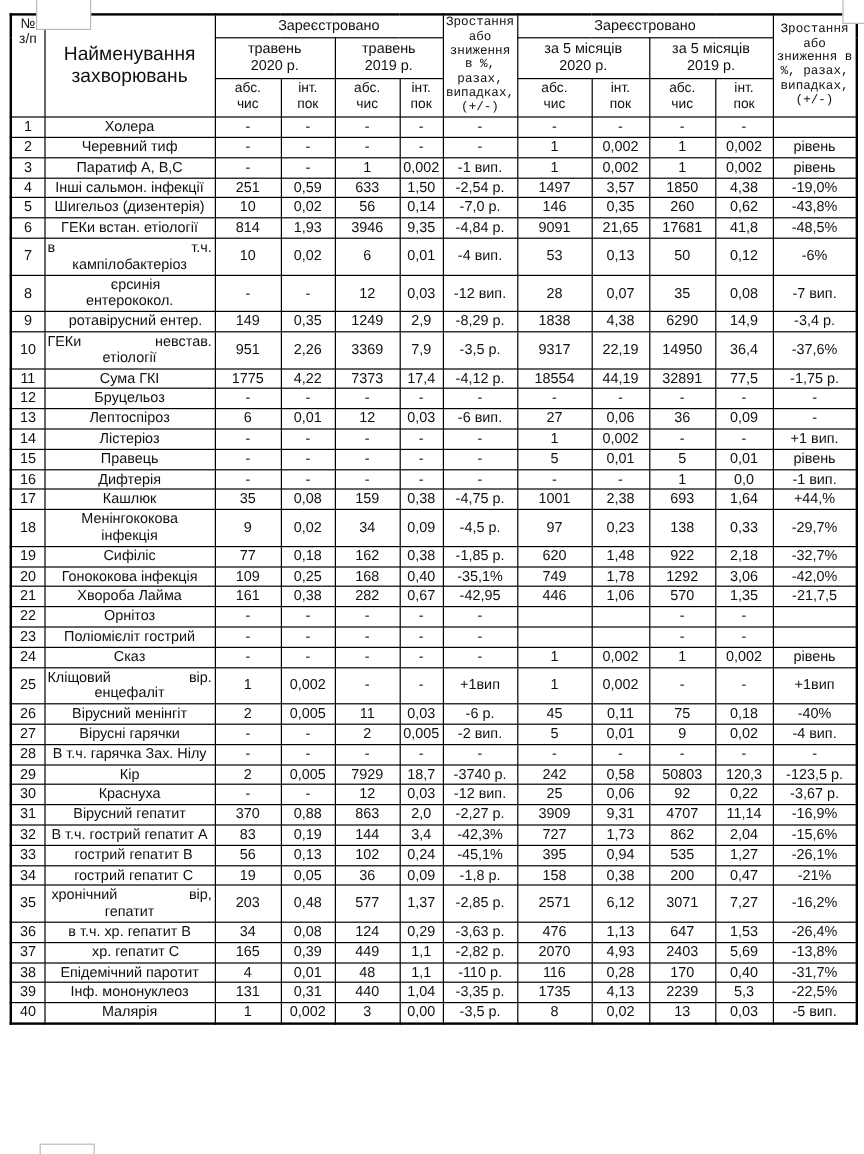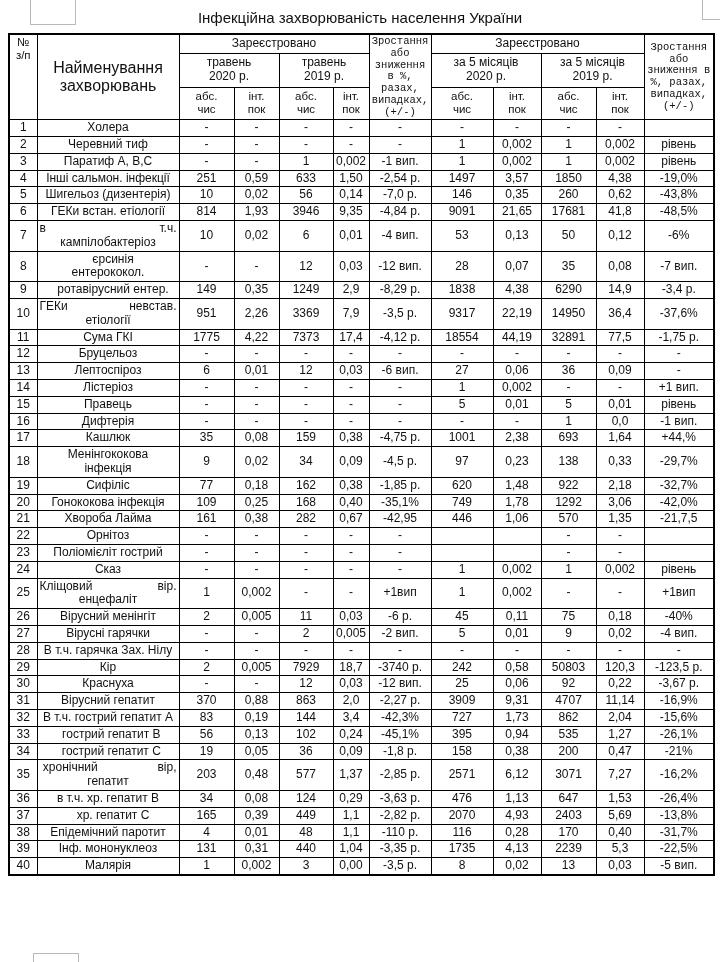--- a/index.html
+++ b/index.html
@@ -42,21 +42,20 @@
   #mark-bl{left:33px;top:953px;width:44px;height:30px;}
 </style>
 </head>
 <body>
 
 <div class="scan-mark" id="mark-tl"></div>
 <div class="scan-mark" id="mark-tr"></div>
 <div class="scan-mark" id="mark-bl"></div>
 
 <div class="title-block">
-  <div class="title-line">Інфекційна захворюваність населення України</div>
 </div>
 
 <table class="doc-table">
   <colgroup>
     <col style="width:28px">
       <col style="width:142px">
     <col style="width:55px">
       <col style="width:45px">
       <col style="width:54px">
       <col style="width:36px">

